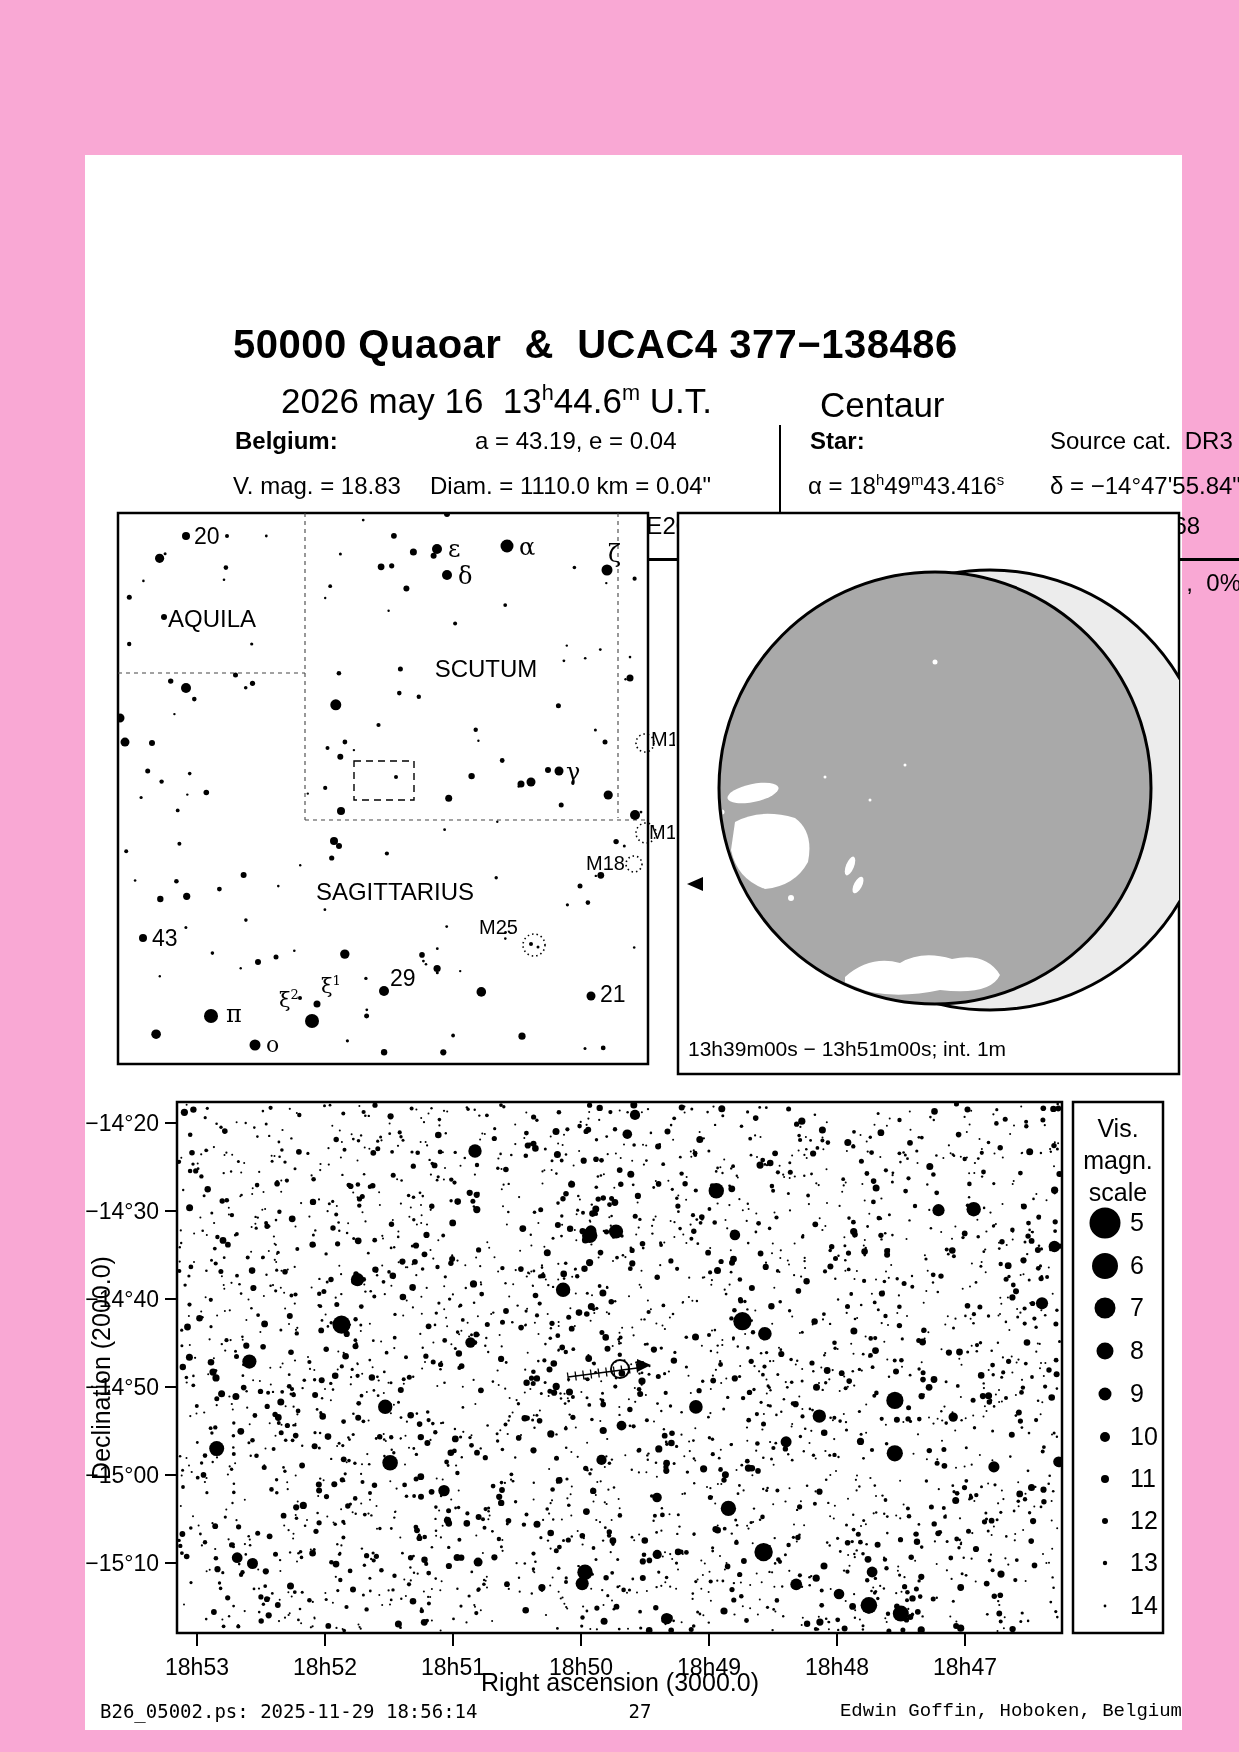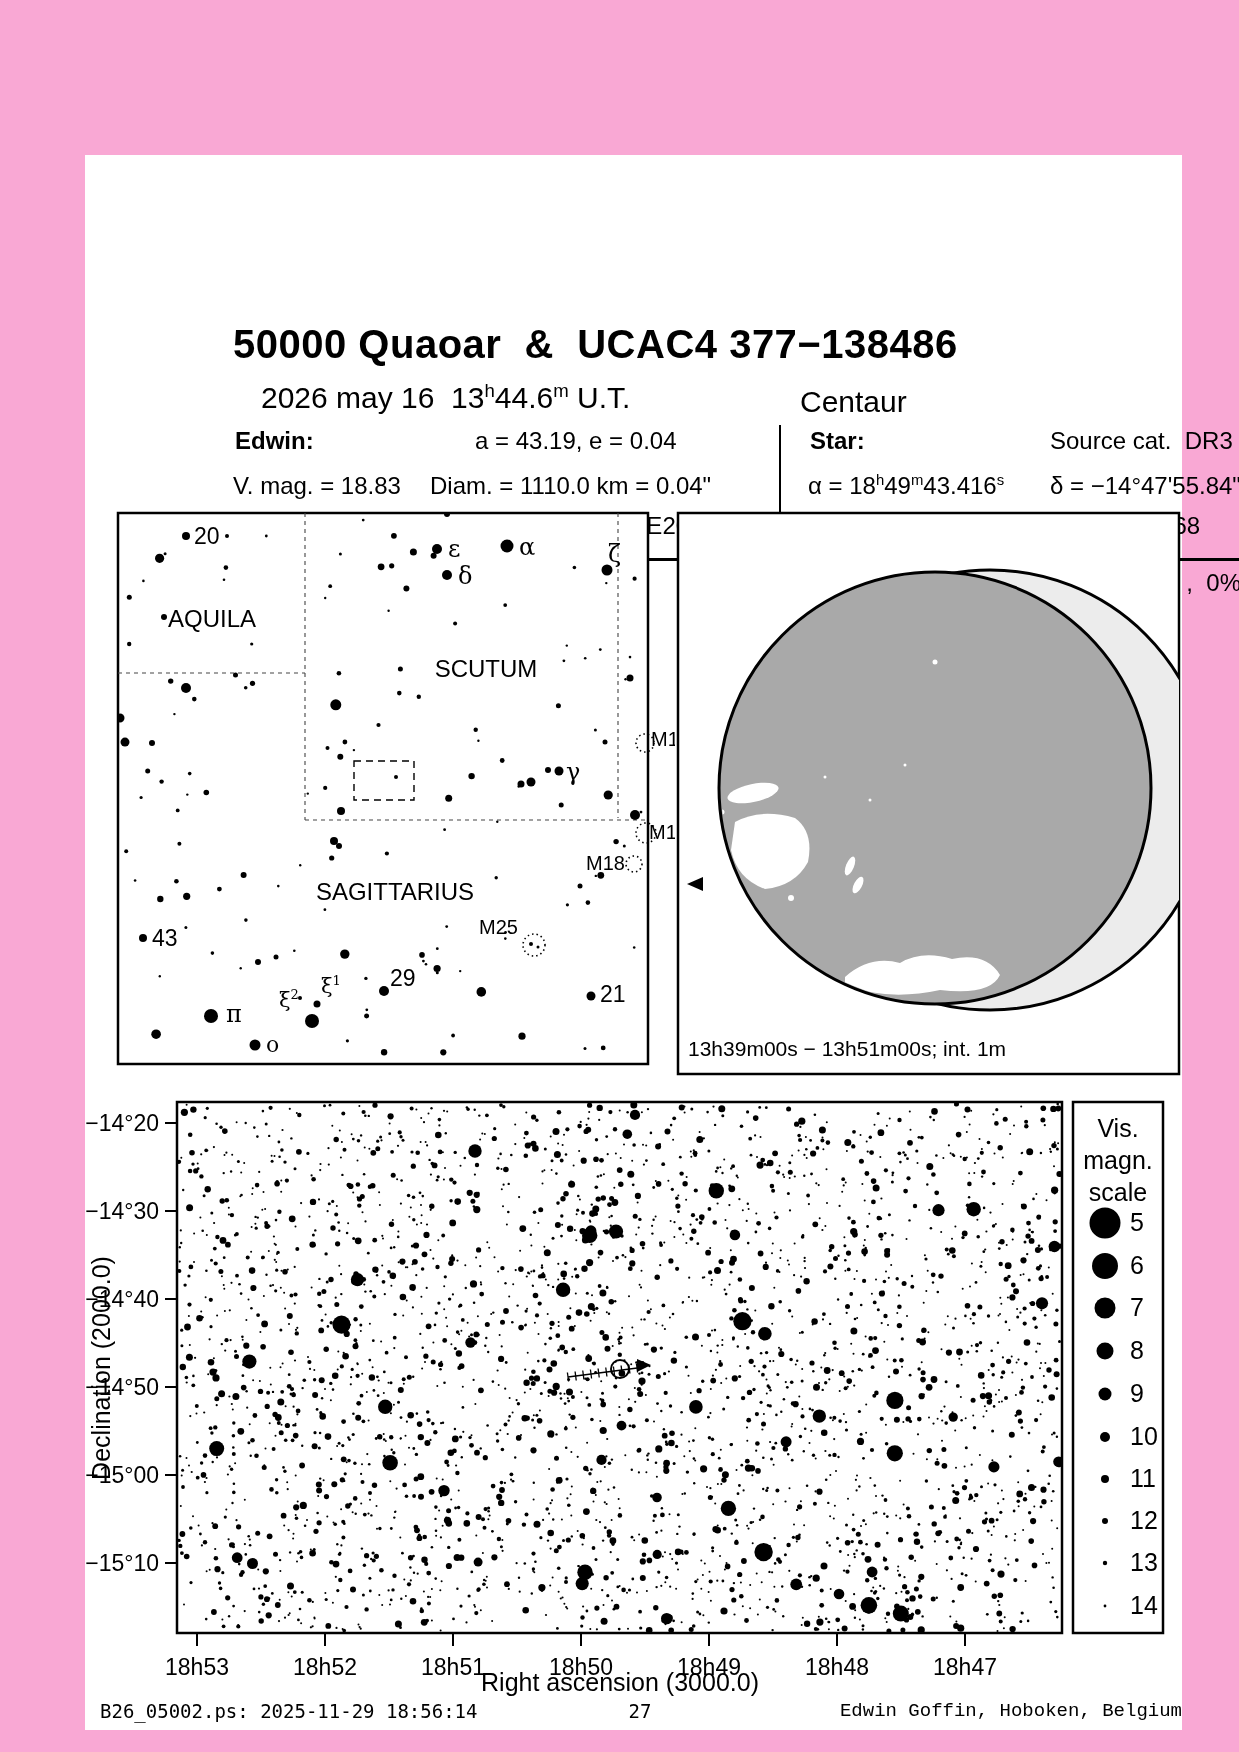--- a/index.html
+++ b/index.html
@@ -1,21 +1,21 @@
 <!DOCTYPE html>
 <html><head>
 <meta charset="utf-8">
 <style>
   html,body{margin:0;padding:0;background:#000;}
   #stage{position:relative;width:1239px;height:1752px;background:#f9a8d4;overflow:hidden;
          font-family:"Liberation Sans", sans-serif;color:#000;}
   #page{position:absolute;left:85px;top:155px;width:1097px;height:1575px;background:#fff;}
   .abs{position:absolute;white-space:pre;}
   .t40{font-size:40px;font-weight:bold;letter-spacing:0.5px;}
-  .t30{font-size:30px;}
+  .t30{font-size:35px;margin-left:20px;}
   .t24{font-size:24px;}
   .bold{font-weight:bold;}
   sup.u{font-size:62%;vertical-align:super;line-height:0;}
   .hline{position:absolute;background:#000;}
   .vline{position:absolute;background:#000;}
   .mono{font-family:"DejaVu Sans Mono", monospace;font-size:19px;}
   svg{position:absolute;}
   svg text{font-family:"Liberation Sans", sans-serif;fill:#000;}
   svg text.greek{font-family:"DejaVu Serif", serif;}
   .rotlab{position:absolute;font-size:25px;transform:translate(-50%,-50%) rotate(-90deg);}
@@ -23,21 +23,21 @@
 </head>
 <body>
 
 <div id="stage">
   <div id="page">
 
     <div class="abs t40" style="left:148px;top:167px;">50000 Quaoar  &amp;  UCAC4 377−138486</div>
     <div class="abs t30" style="left:176px;top:226px;"><span>2026 may 16  13</span><sup class="u">h</sup><span>44.6</span><sup class="u">m</sup><span> U.T.</span></div>
     <div class="abs t30" style="left:715px;top:230px;">Centaur</div>
 
-    <div class="abs t24 bold" style="left:150px;top:272px;">Edwin:</div>
+    <div class="abs t24 bold" style="left:150px;top:272px;">Belgium:</div>
     <div class="abs t24" style="left:343px;top:272px;margin-left:47px;">a = 43.19, e = 0.04</div>
     <div class="abs t24 bold" style="left:725px;top:272px;">Star:</div>
     <div class="abs t24" style="left:965px;top:272px;">Source cat.  DR3</div>
 
     <div class="abs t24" style="left:148px;top:317px;">V. mag. = 18.83</div>
     <div class="abs t24" style="left:345px;top:317px;">Diam. = 1110.0 km = 0.04"</div>
     <div class="abs t24" style="left:723px;top:317px;"><span>α = 18</span><sup class="u">h</sup><span>49</span><sup class="u">m</sup><span>43.416</span><sup class="u">s</sup></div>
     <div class="abs t24" style="left:965px;top:317px;">δ = −14°47'55.84"</div>
 
     <div class="abs t24" style="left:148px;top:357px;">μ =  1.85"/h</div>

